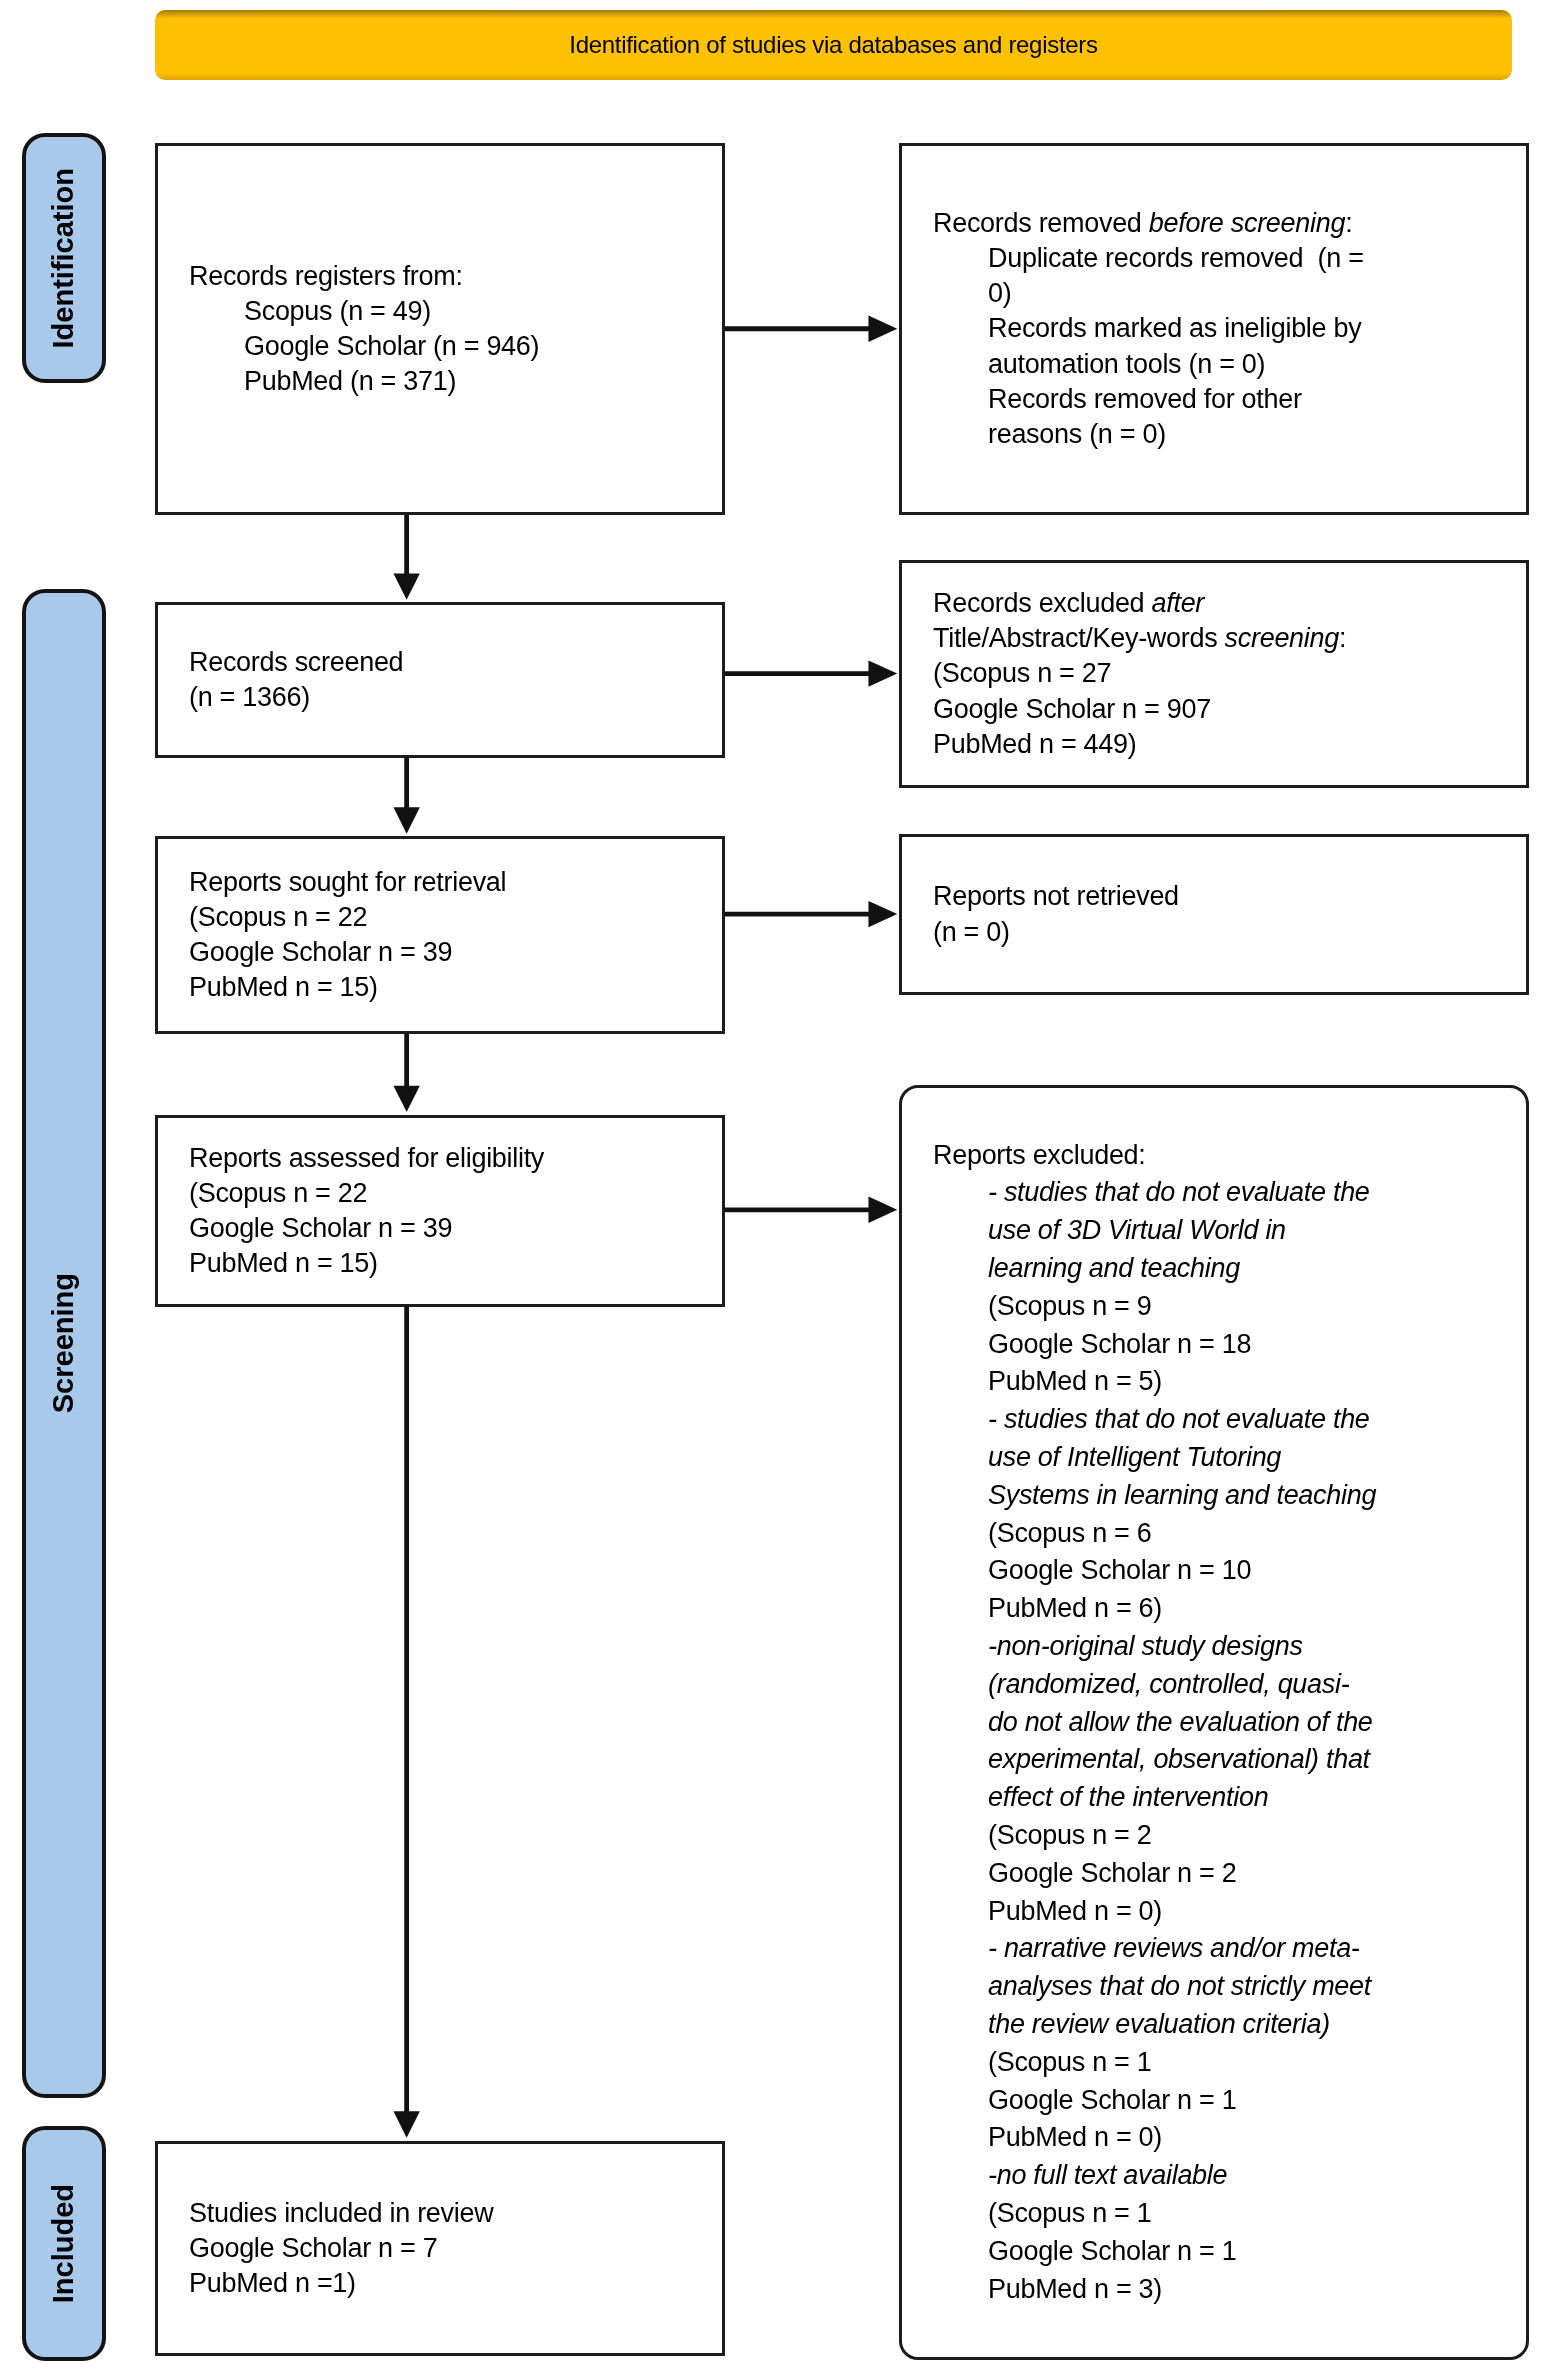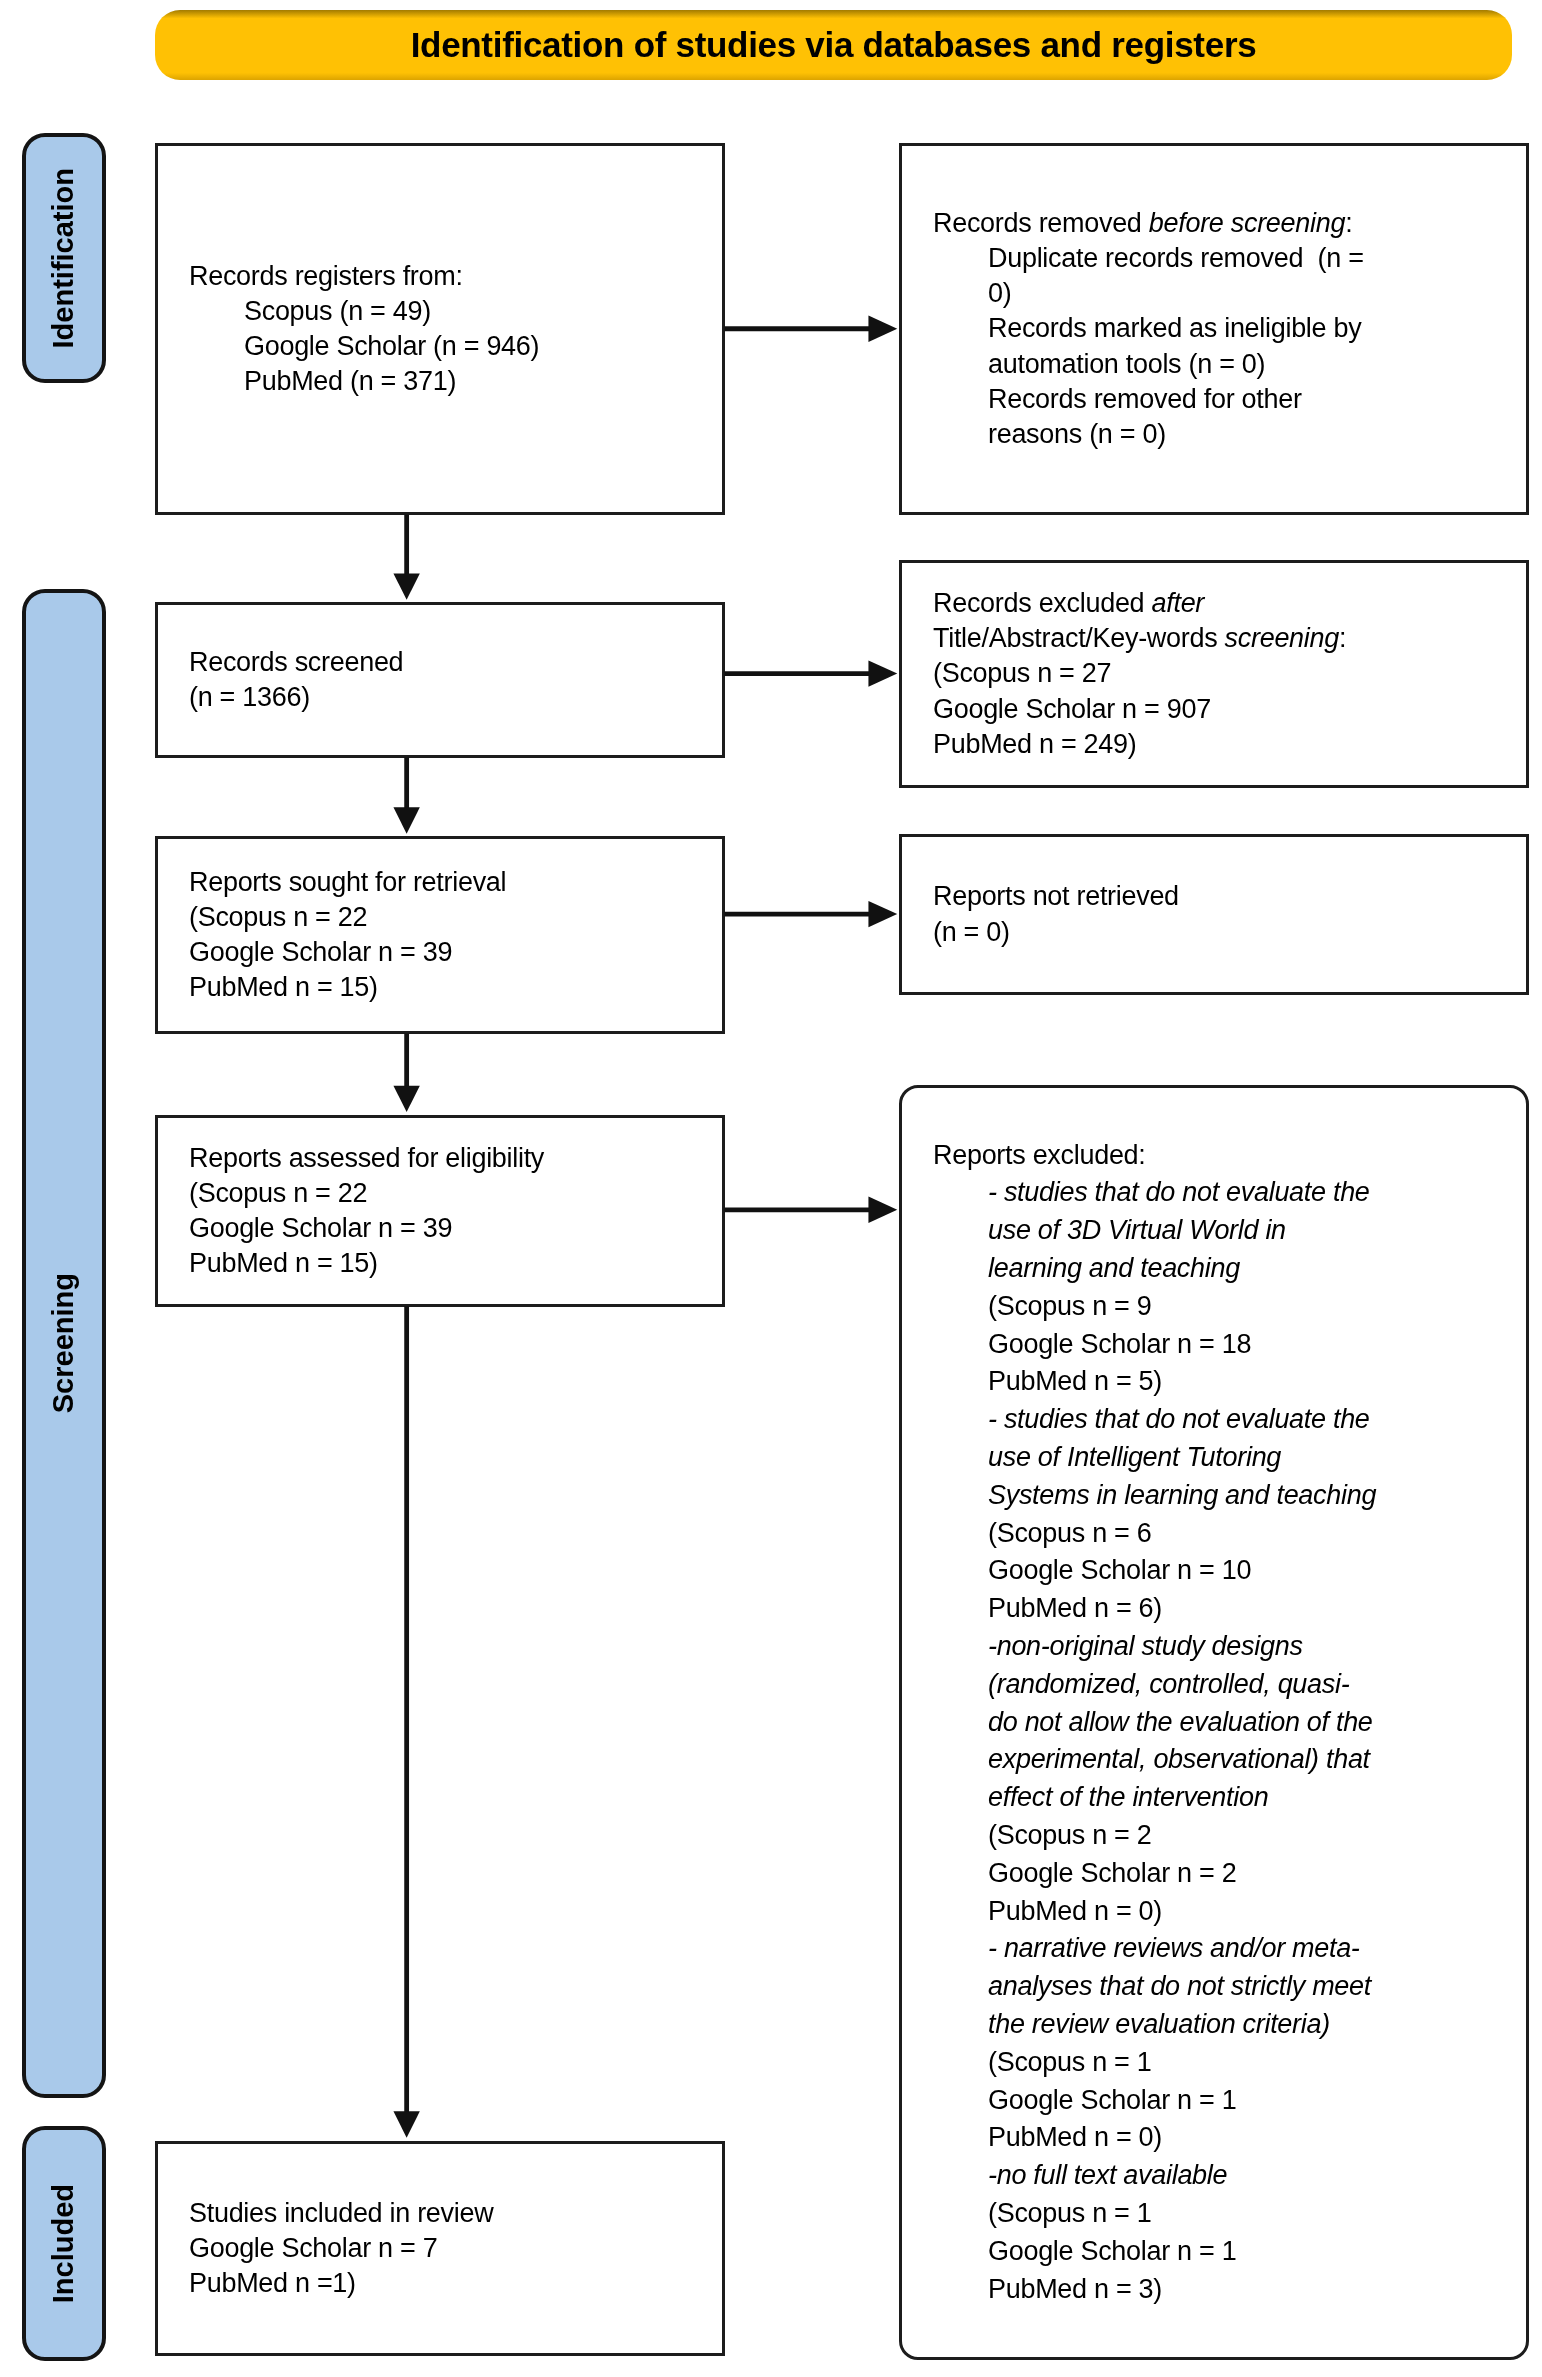--- a/index.html
+++ b/index.html
@@ -5,23 +5,23 @@
   html,body{margin:0;padding:0;background:#ffffff;}
   body{
     position:relative;
     width:1542px;height:2377px;
     font-family:"Liberation Sans", sans-serif;
     color:#000;
   }
   .banner{
     position:absolute;left:155px;top:9.6px;width:1357px;height:70px;
     background:linear-gradient(180deg,#a37b00 0px,#ffc104 8.4px,#ffc104 calc(100% - 7.2px),#dda400 100%);
-    border-radius:25px;
+    border-radius:10px;
     display:flex;align-items:center;justify-content:center;
-    font-size:35px;font-weight:bold;letter-spacing:-0.3px;
+    font-size:24px;font-weight:normal;letter-spacing:-0.3px;
   }
   .stage{
     position:absolute;left:21.6px;width:84px;
     background:#A9C9EA;border:4.2px solid #141414;border-radius:23px;
     box-sizing:border-box;
     display:flex;align-items:center;justify-content:center;
   }
   .stage span{
     writing-mode:vertical-rl;transform:rotate(180deg);
     font-size:29px;font-weight:bold;letter-spacing:0;
@@ -75,21 +75,21 @@
 <div class="box" style="left:155px;top:602px;width:570px;height:156px;">
   <div>Records screened</div>
   <div>(n = 1366)</div>
 </div>
 
 <div class="box" style="left:899px;top:560px;width:630px;height:228px;">
   <div><span>Records excluded </span><span class="it">after</span></div>
   <div><span>Title/Abstract/Key-words </span><span class="it">screening</span><span>:</span></div>
   <div>(Scopus n = 27</div>
   <div>Google Scholar n = 907</div>
-  <div>PubMed n = 249)</div>
+  <div>PubMed n = 449)</div>
 </div>
 
 <div class="box" style="left:155px;top:836px;width:570px;height:198px;">
   <div>Reports sought for retrieval</div>
   <div>(Scopus n = 22</div>
   <div>Google Scholar n = 39</div>
   <div>PubMed n = 15)</div>
 </div>
 
 <div class="box" style="left:899px;top:834px;width:630px;height:161px;">

